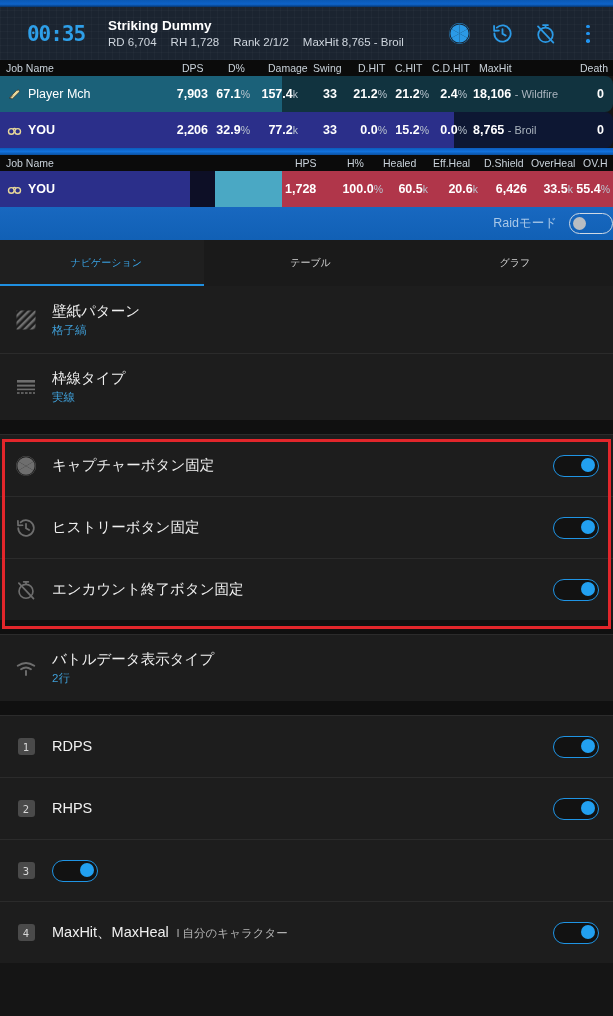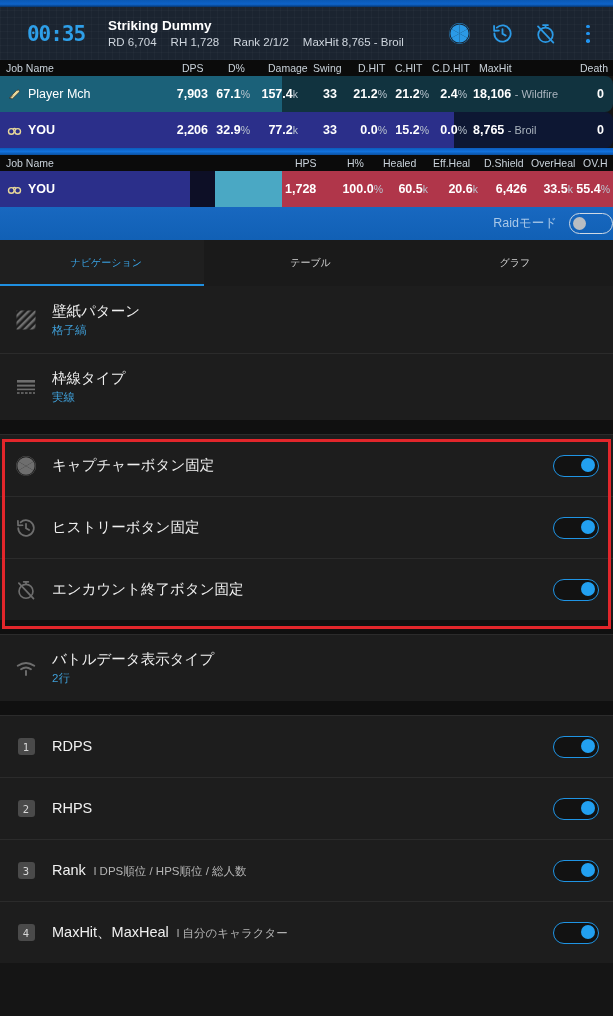--- a/index.html
+++ b/index.html
@@ -418,25 +418,20 @@
       </div>
       <span class="sw-on">
           <i></i>
         </span>
     </div>
 
     <div class="item one">
       <div class="item-ico">
         <span class="numbadge">3</span>
       </div>
-      <div class="item-body">
-        <div class="item-title">
-          <span>Rank</span><span class="hint">l DPS順位 / HPS順位 / 総人数</span>
-        </div>
-      </div>
       <span class="sw-on">
           <i></i>
         </span>
     </div>
 
     <div class="item one">
       <div class="item-ico">
         <span class="numbadge">4</span>
       </div>
       <div class="item-body">

